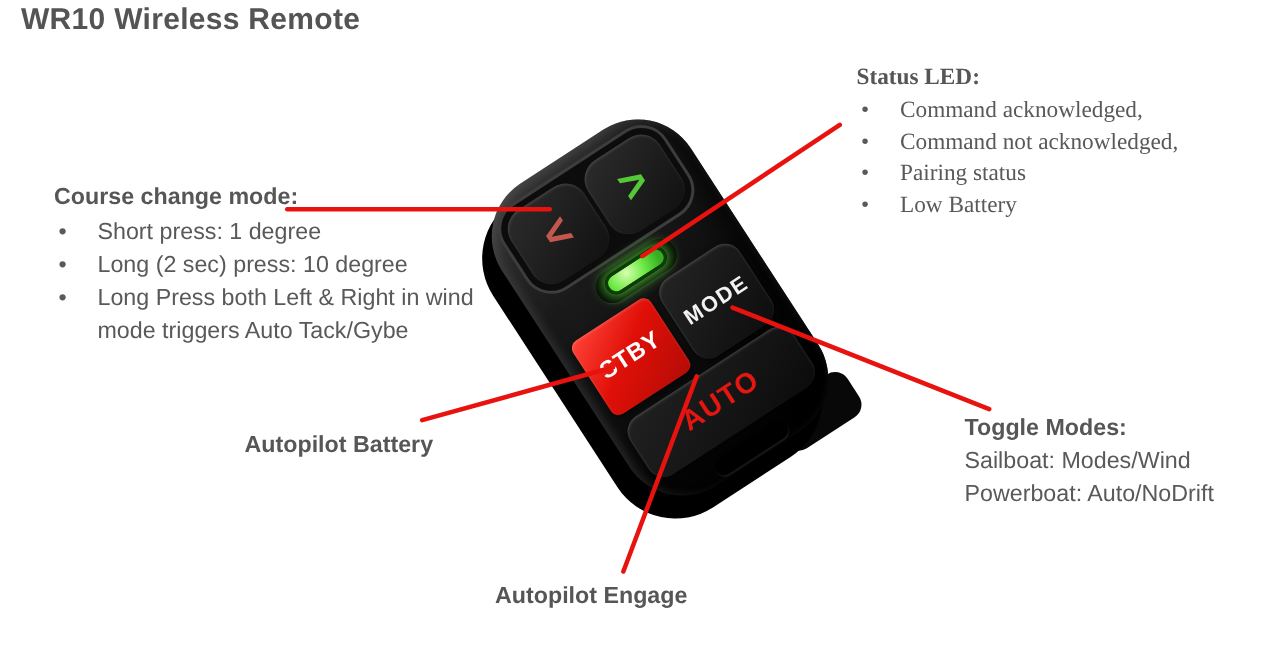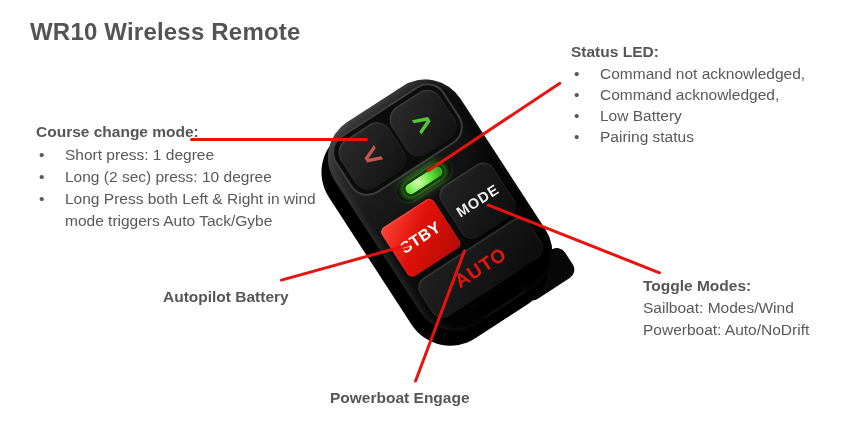--- a/index.html
+++ b/index.html
@@ -1,31 +1,31 @@
 <!DOCTYPE html>
 <html><head>
 <meta charset="utf-8">
 <style>
   html,body{margin:0;padding:0;background:#ffffff;}
   .slide{
     position:relative; width:850px; height:433px; overflow:hidden;
     background:#ffffff; font-family:"Liberation Sans", sans-serif; color:#595959;
   }
   .page-title{
-    position:absolute; left:14px; top:2px; margin:16px;
-    font-size:24px; font-weight:700; color:#545454; letter-spacing:.2px;
+    position:absolute; left:14px; top:2px; margin:0;
+    font-size:20px; font-weight:700; color:#545454; letter-spacing:.2px;
   }
   
   .callout{position:absolute; font-size:15.5px; line-height:22px;}
   .co-heading{font-weight:700; color:#565656;}
   .co-list{list-style:none; margin:1px 0 0 0; padding:0;}
   .co-list li{position:relative; padding-left:29px;}
   .co-list li::before{content:"\2022"; position:absolute; left:3px; top:0; color:#595959;}
   .course{left:36px; top:121px; width:286px;}
-  .status{left:571px; top:41px; width:262px; line-height:21px;}
+  .status{left:571px; top:41px; width:262px; line-height:21px;font-family:Liberation Serif, serif;}
   .toggle{left:643px; top:275px; width:200px;}
   .plain-label{position:absolute; font-size:15.5px; font-weight:700; color:#565656;}
   .standby-label{left:163px; top:288px;}
   .engage-label{left:330px; top:389px;}
   
   .cline{
     position:absolute; height:3px; background:#e8120f; border-radius:2px;
     transform-origin:0 50%; z-index:40;
   }
   
@@ -106,35 +106,35 @@
     <ul class="co-list">
       <li>Short press: 1 degree</li>
       <li>Long (2 sec) press: 10 degree</li>
       <li>Long Press both Left &amp; Right  in wind mode triggers Auto Tack/Gybe</li>
     </ul>
   </section>
 
   <section class="callout status">
     <div class="co-heading">Status LED:</div>
     <ul class="co-list">
+      <li>Command acknowledged,</li>
       <li>Command not acknowledged,</li>
-      <li>Command acknowledged,</li>
+      <li>Pairing status</li>
       <li>Low Battery</li>
-      <li>Pairing status</li>
     </ul>
   </section>
 
   <section class="callout toggle">
     <div class="co-heading">Toggle Modes:</div>
     <div>Sailboat:  Modes/Wind</div>
     <div>Powerboat:  Auto/NoDrift</div>
   </section>
 
   <div class="plain-label standby-label">Autopilot Battery</div>
-  <div class="plain-label engage-label">Powerboat Engage</div>
+  <div class="plain-label engage-label">Autopilot Engage</div>
 
   <div class="remote-wrap">
     <div class="remote-clip"></div>
     <div class="remote-side"></div>
     <div class="remote-body">
       <div class="keys-cluster">
         <div class="arrow-key">
           <span class="chevron port">&lt;</span>
         </div>
         <div class="arrow-key">

